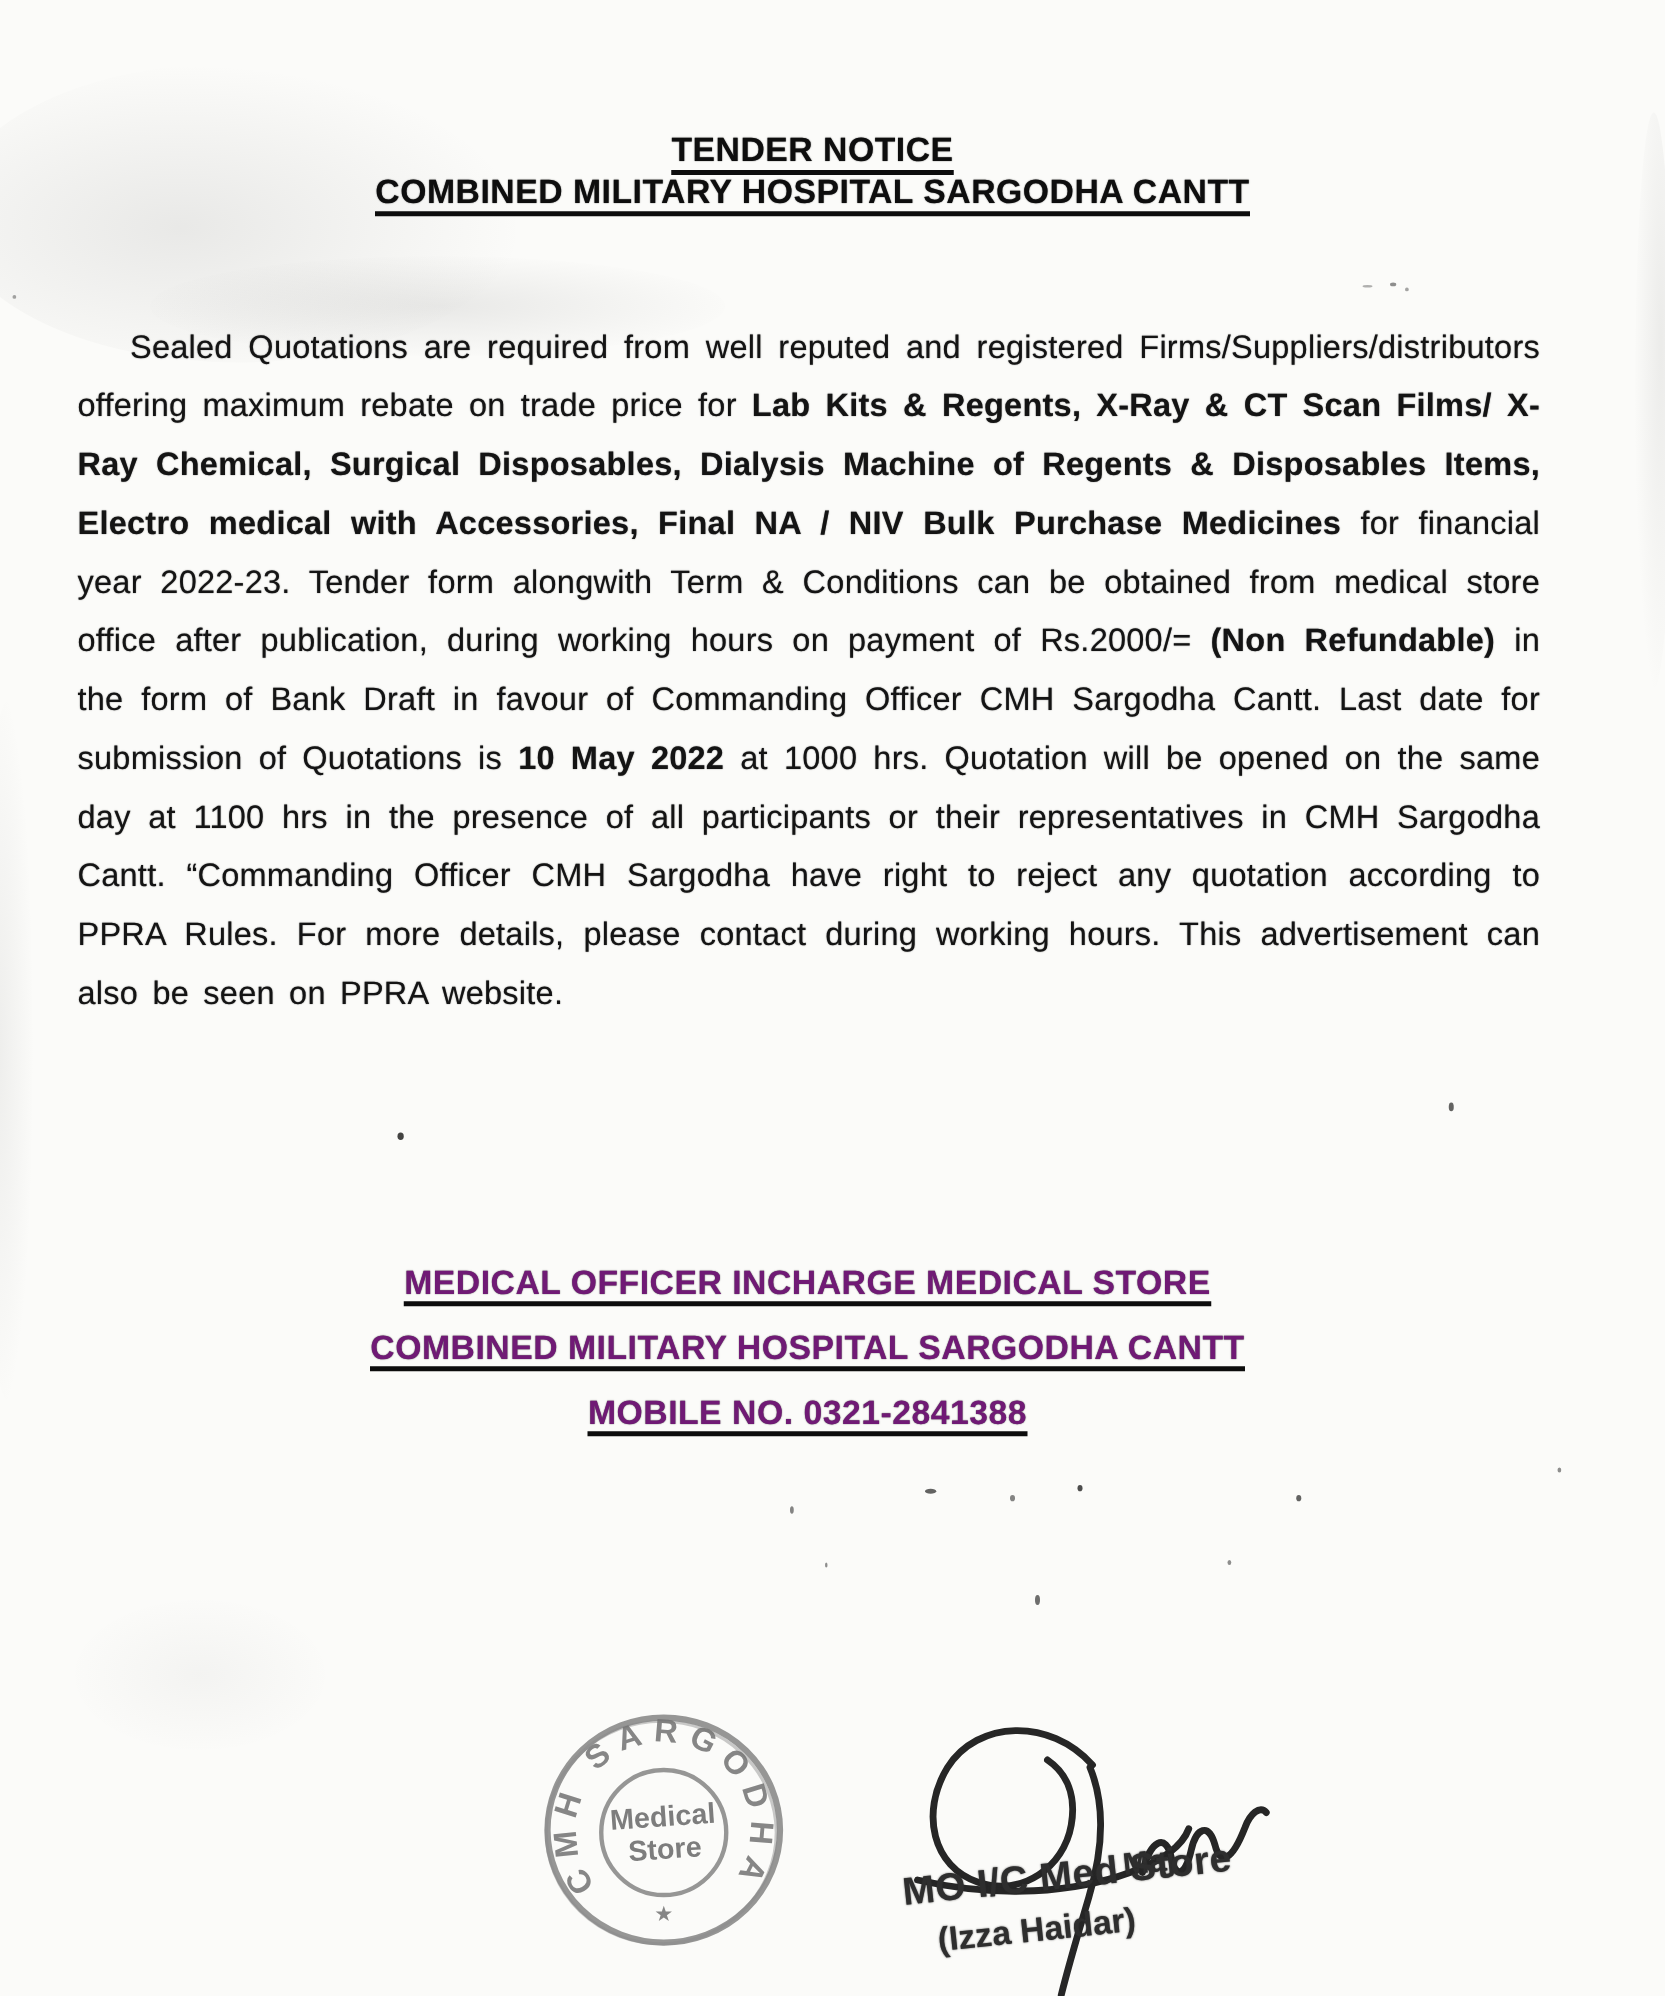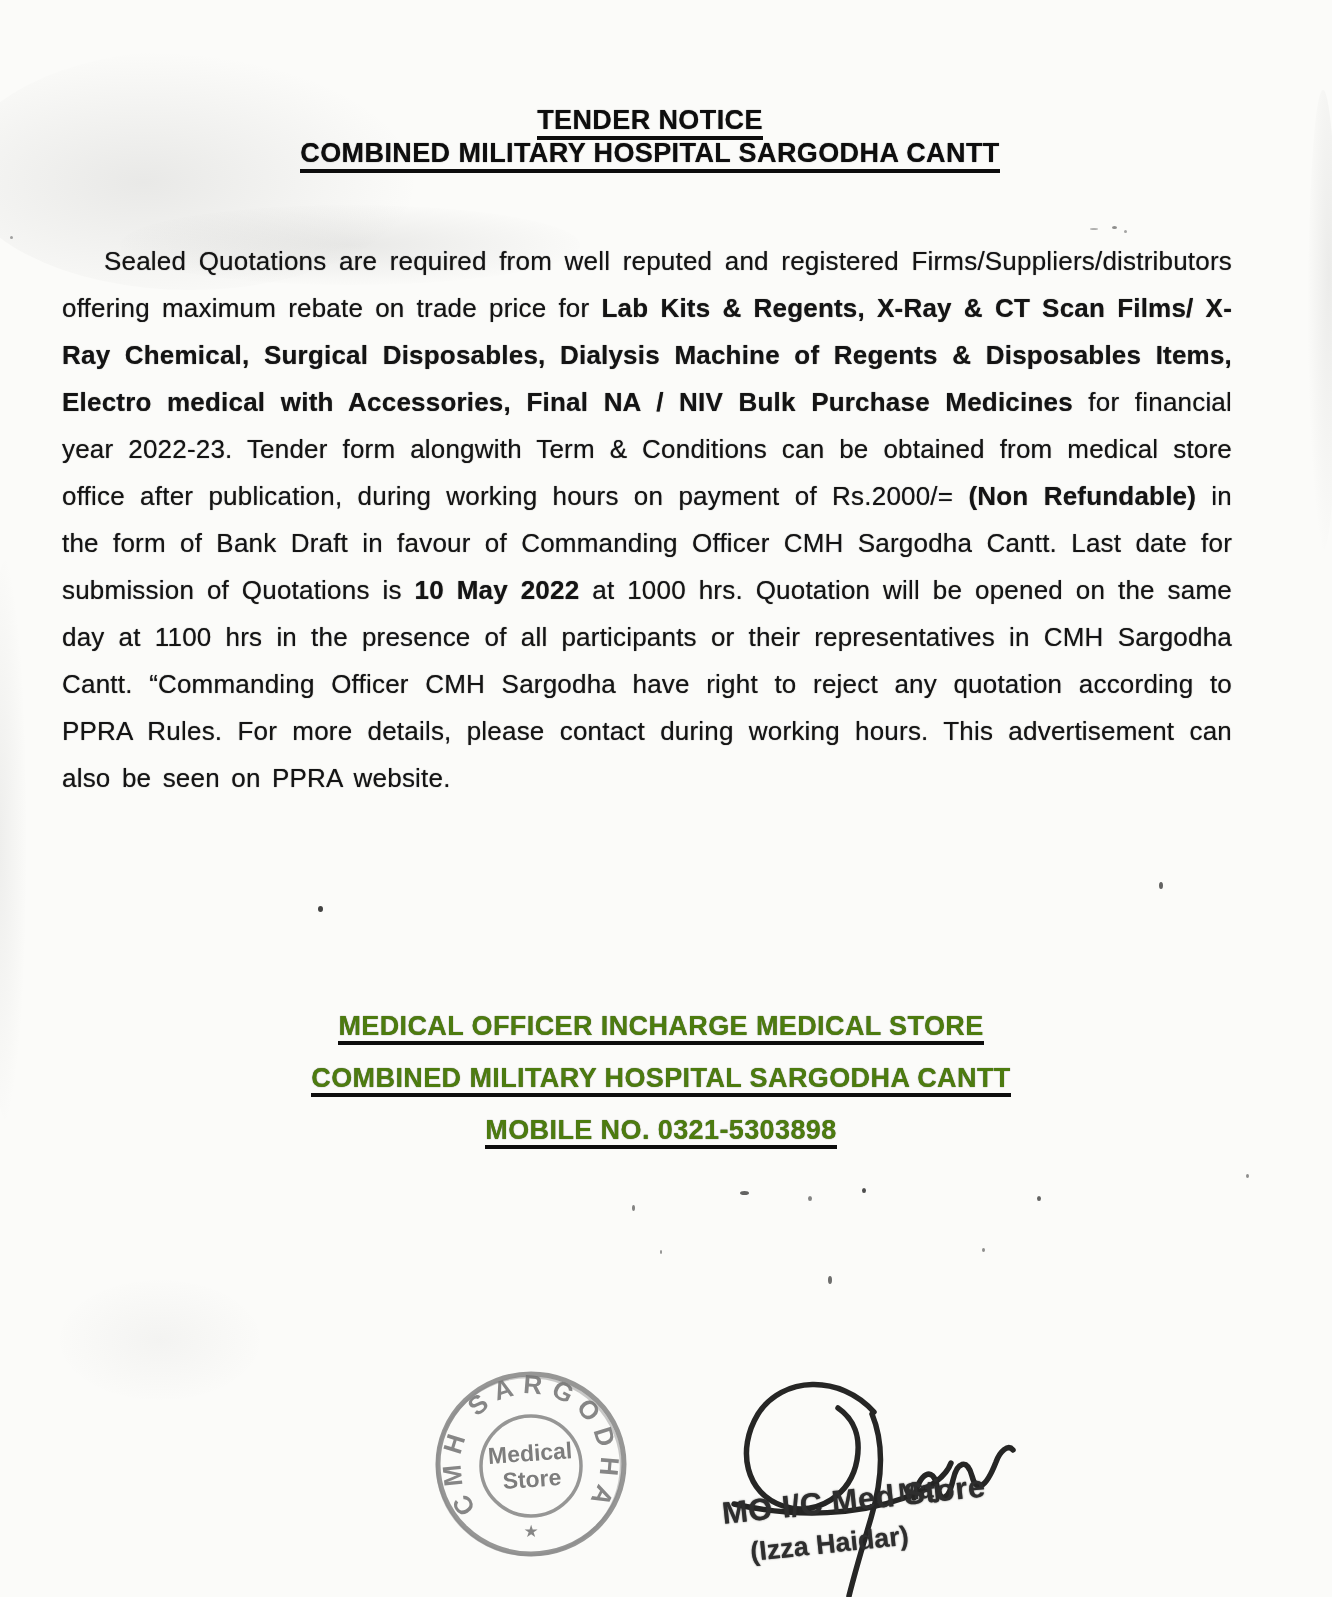--- a/index.html
+++ b/index.html
@@ -31,36 +31,36 @@
     text-align:center;font-weight:700;
     font-size:27px;line-height:33px;
     color:#0e0e0e;
     text-shadow:0 0 1px rgba(10,10,10,.75);
     letter-spacing:.4px;
   }
   .header .u{border-bottom:4px solid #0d0d0d;padding-bottom:1px;}
 
   
   .body-text{
-    position:absolute;left:62px;top:238px;width:1170px;
+    position:absolute;left:62px;top:254px;width:1170px;
     margin:0;
     font-size:26px;line-height:47px;
     text-align:justify;text-indent:42px;
     color:#141414;
     word-spacing:4px;letter-spacing:.2px;
     text-shadow:0 0 1px rgba(15,15,15,.65);
   }
   .body-text .b{font-weight:700;}
 
   
   .footer{
-    position:absolute;left:16px;top:1000px;width:1290px;
+    position:absolute;left:1px;top:1000px;width:1290px;
     text-align:center;font-weight:700;
     font-size:27px;line-height:52px;
-    color:#4d7c0f;
+    color:#701a75;
     text-shadow:0 0 1px rgba(10,10,10,.75);
     letter-spacing:.4px;
   }
   .footer .u{border-bottom:4px solid #0d0d0d;padding-bottom:0px;}
 
   
   .stamp{position:absolute;left:430px;top:1365px;width:202px;height:200px;opacity:.88;}
   .stamp text{font-family:"Liberation Sans", sans-serif;}
 
   
@@ -105,21 +105,21 @@
   <div class="header">
     <div><span class="u">TENDER NOTICE</span></div>
     <div><span class="u">COMBINED MILITARY HOSPITAL SARGODHA CANTT</span></div>
   </div>
 
   <p class="body-text"><span>Sealed Quotations are required from well reputed and registered Firms/Suppliers/distributors offering maximum rebate on trade price for </span><span class="b">Lab Kits &amp; Regents, X-Ray &amp; CT Scan Films/ X-Ray Chemical, Surgical Disposables, Dialysis Machine of Regents &amp; Disposables Items, Electro medical with Accessories, Final NA / NIV Bulk Purchase Medicines</span><span> for financial year 2022-23. Tender form alongwith Term &amp; Conditions can be obtained from medical store office after publication, during working hours on payment of Rs.2000/= </span><span class="b">(Non Refundable)</span><span> in the form of Bank Draft in favour of Commanding Officer CMH Sargodha Cantt. Last date for submission of Quotations is </span><span class="b">10 May 2022</span><span> at 1000 hrs. Quotation will be opened on the same day at 1100 hrs in the presence of all participants or their representatives in CMH Sargodha Cantt. “Commanding Officer CMH Sargodha have right to reject any quotation according to PPRA Rules. For more details, please contact during working hours. This advertisement can also be seen on PPRA website.</span></p>
 
   <div class="footer">
     <div><span class="u">MEDICAL OFFICER INCHARGE MEDICAL STORE</span></div>
     <div><span class="u">COMBINED MILITARY HOSPITAL SARGODHA CANTT</span></div>
-    <div><span class="u">MOBILE NO. 0321-5303898</span></div>
+    <div><span class="u">MOBILE NO. 0321-2841388</span></div>
   </div>
 
   <svg class="stamp" viewBox="0 0 202 200">
     <ellipse cx="101" cy="99" rx="93" ry="90" fill="none" stroke="#6b6b6b" stroke-width="5" opacity=".8"></ellipse>
     <ellipse cx="99" cy="101" rx="92" ry="89" fill="none" stroke="#7a7a7a" stroke-width="2.5" opacity=".45"></ellipse>
     <circle cx="101" cy="101" r="50" fill="none" stroke="#6b6b6b" stroke-width="3.5" opacity=".8"></circle>
     <defs>
       <path id="ringpath" d="M 51,148 A 70,70 0 1,1 150,148" fill="none"></path>
     </defs>
     <text font-size="26" font-weight="700" fill="#606060" letter-spacing="8" opacity=".85">

